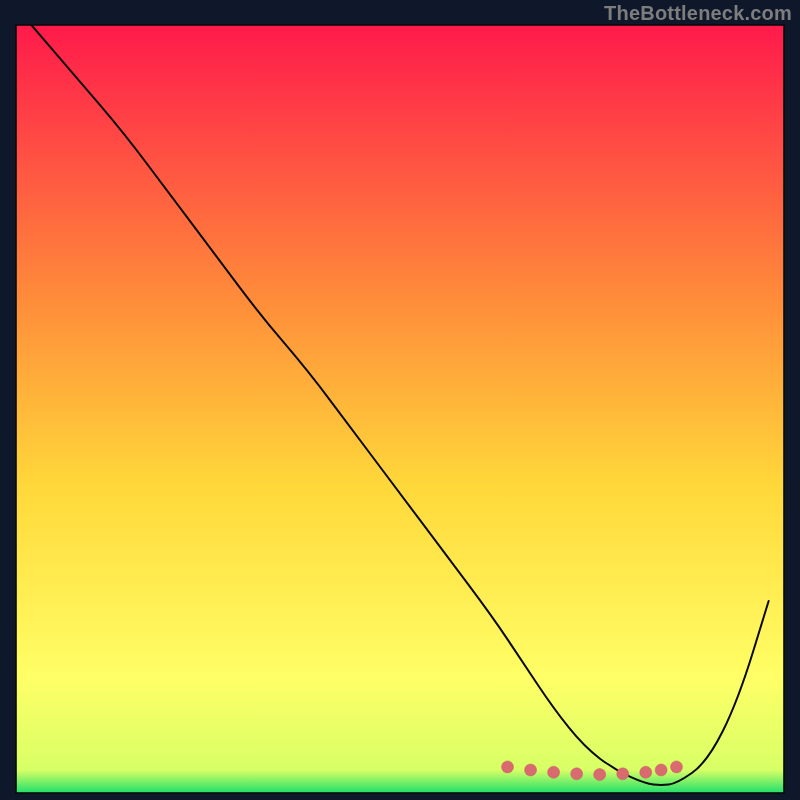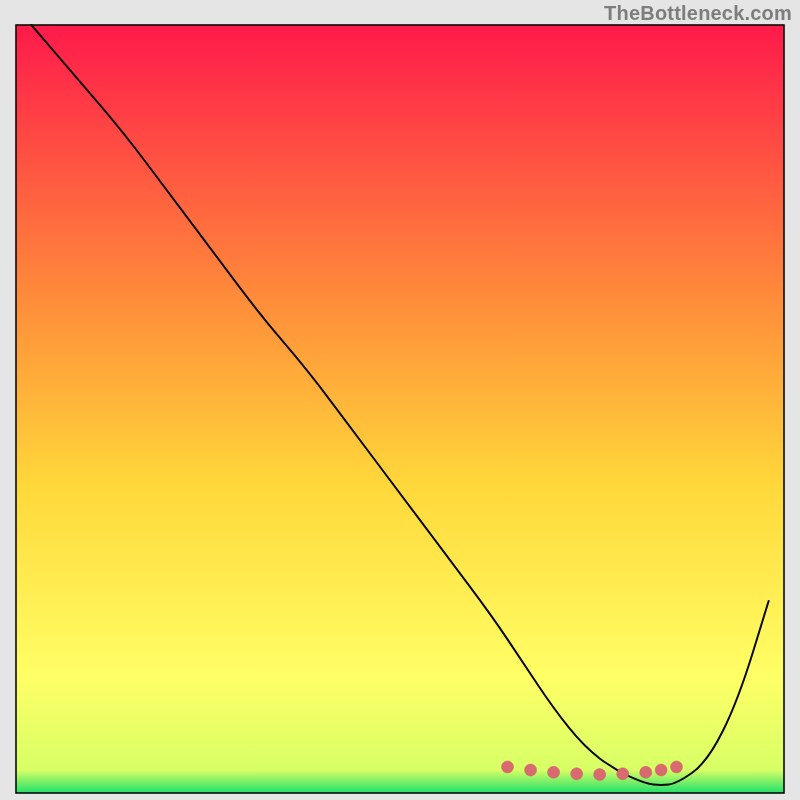--- a/index.html
+++ b/index.html
@@ -7,21 +7,21 @@
     padding: 0;
     width: 800px;
     height: 800px;
     overflow: hidden;
     font-family: Arial, Helvetica, sans-serif;
   }
   .stage {
     position: relative;
     width: 800px;
     height: 800px;
-    background: #e5e5e5;
+    background: #0f172a;
   }
   .watermark {
     position: absolute;
     top: 2px;
     right: 8px;
     font-size: 20px;
     font-weight: 600;
     color: #7d7d7d;
     letter-spacing: 0.2px;
   }

